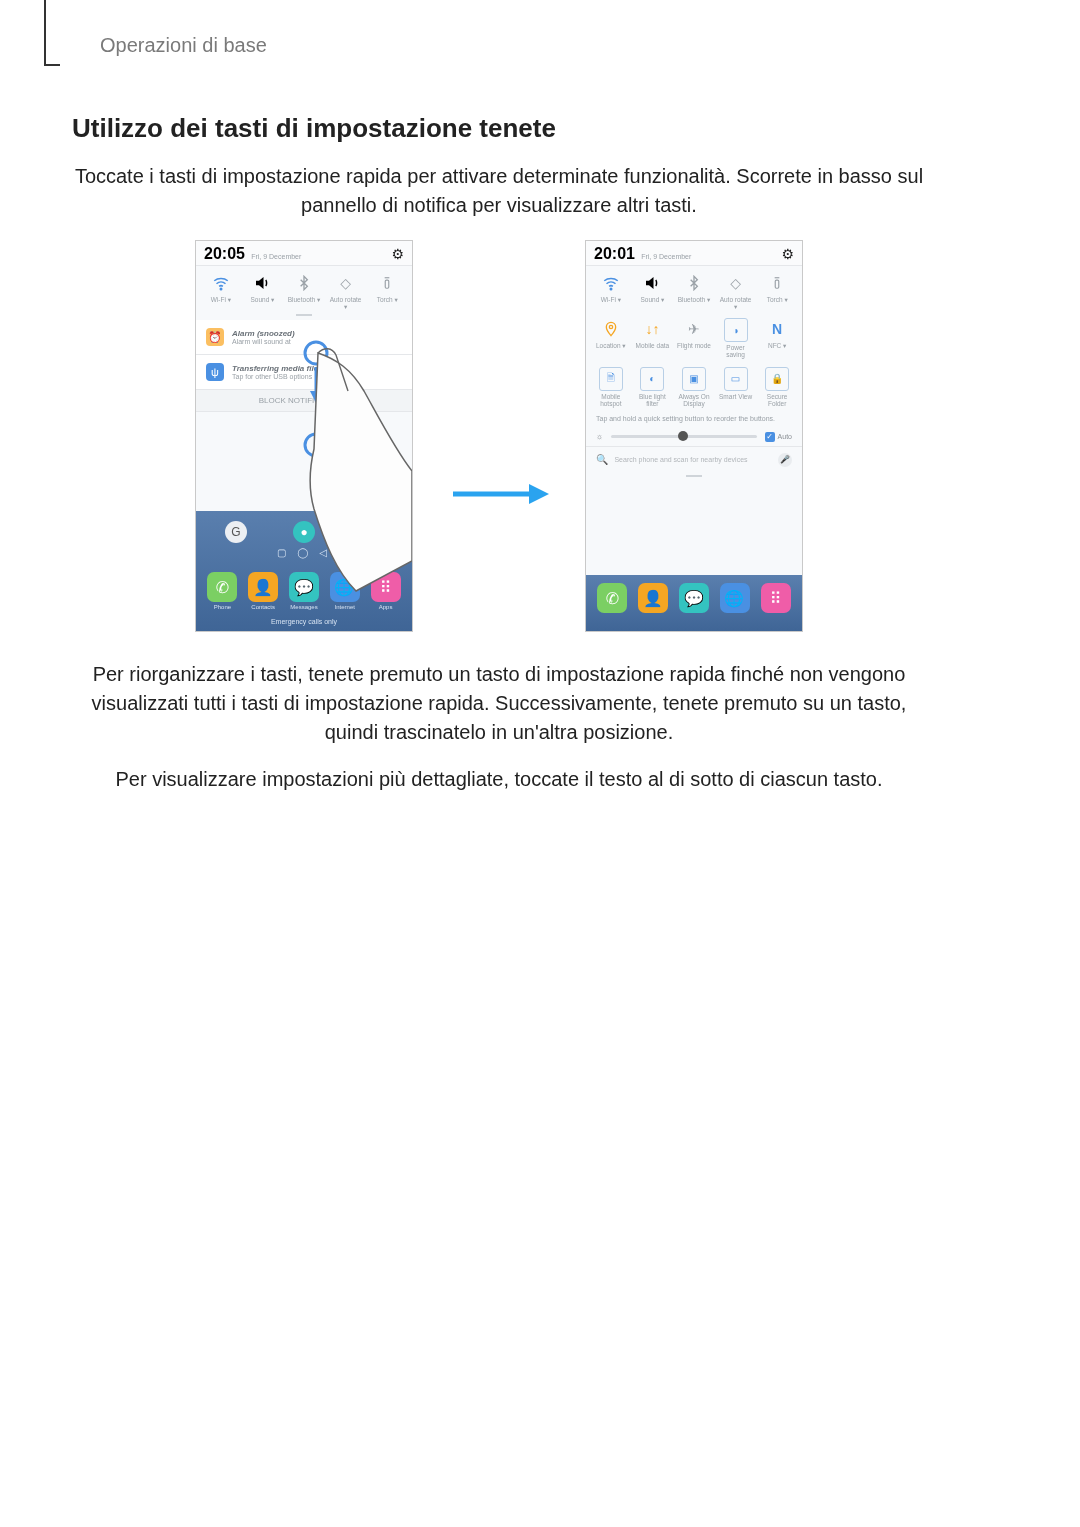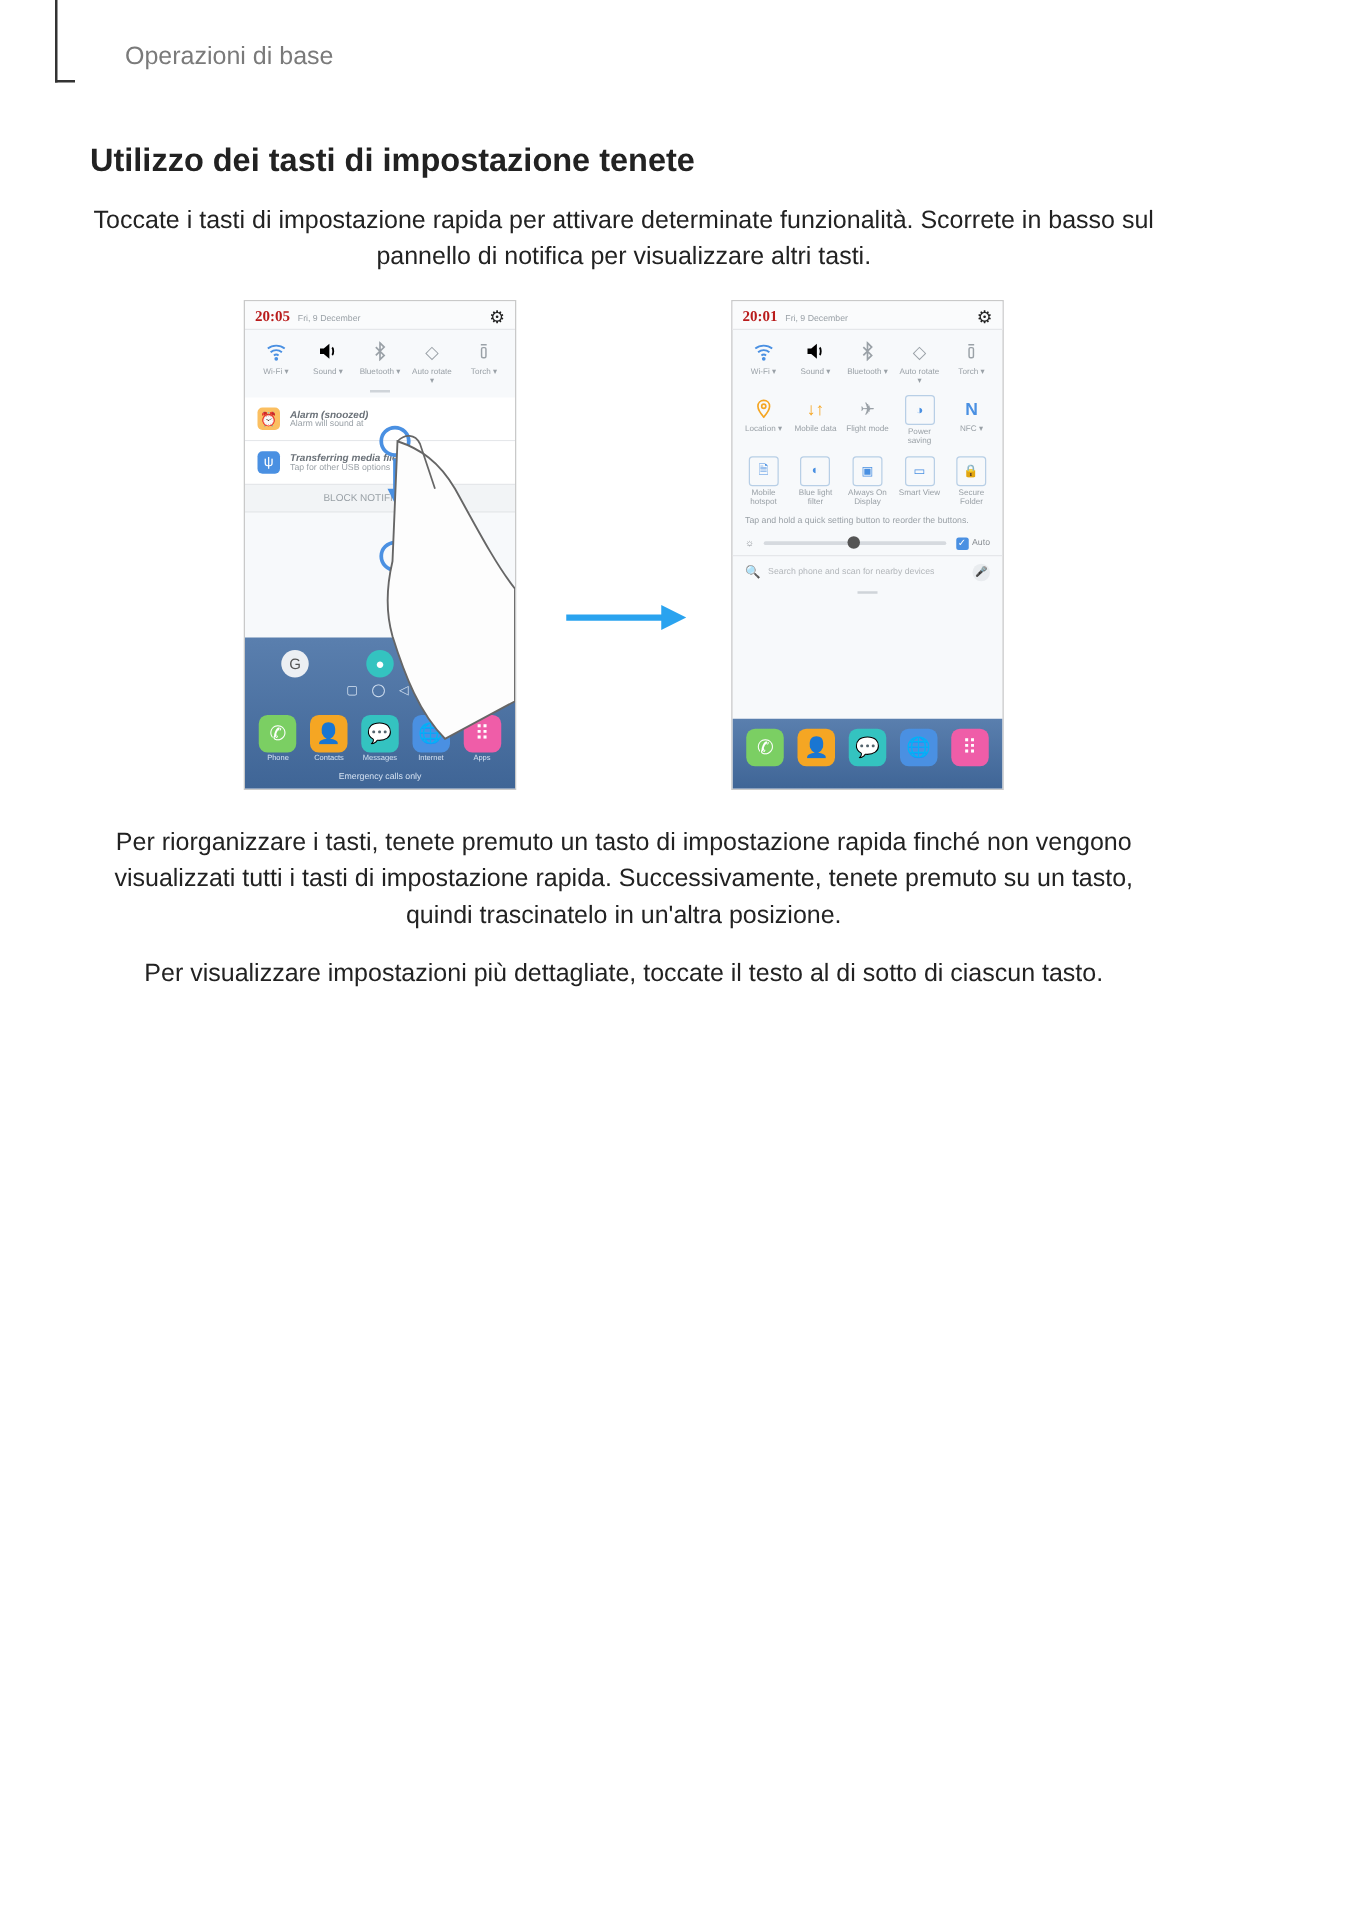--- a/index.html
+++ b/index.html
@@ -63,24 +63,23 @@
   }
   .phone-header {
     display: flex;
     align-items: center;
     justify-content: space-between;
     padding: 4px 8px 2px 8px;
     background: #fafbfc;
     border-bottom: 1px solid #e5e7ea;
   }
   .phone-time {
-    font-size: 12px;
+    font-size: 16px;
     font-weight: 700;
-    color: #b91c1c;
-    font-family: Liberation Serif, serif;
+    color: #000000;
   }
   .phone-date {
     font-size: 7px;
     color: #9aa1a7;
     margin-left: 4px;
   }
   .gear-icon {
     font-size: 14px;
     color: #222;
   }

